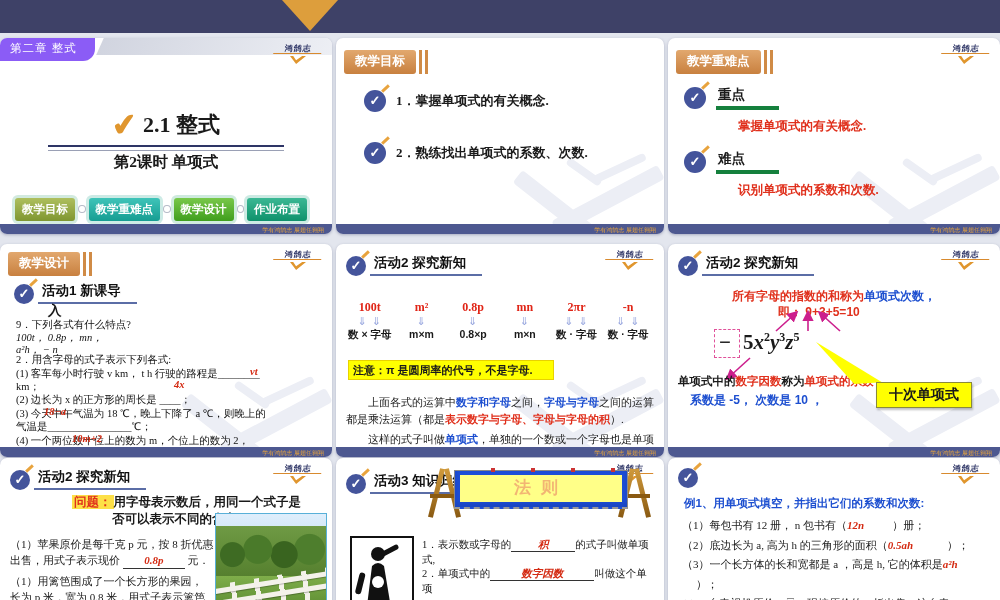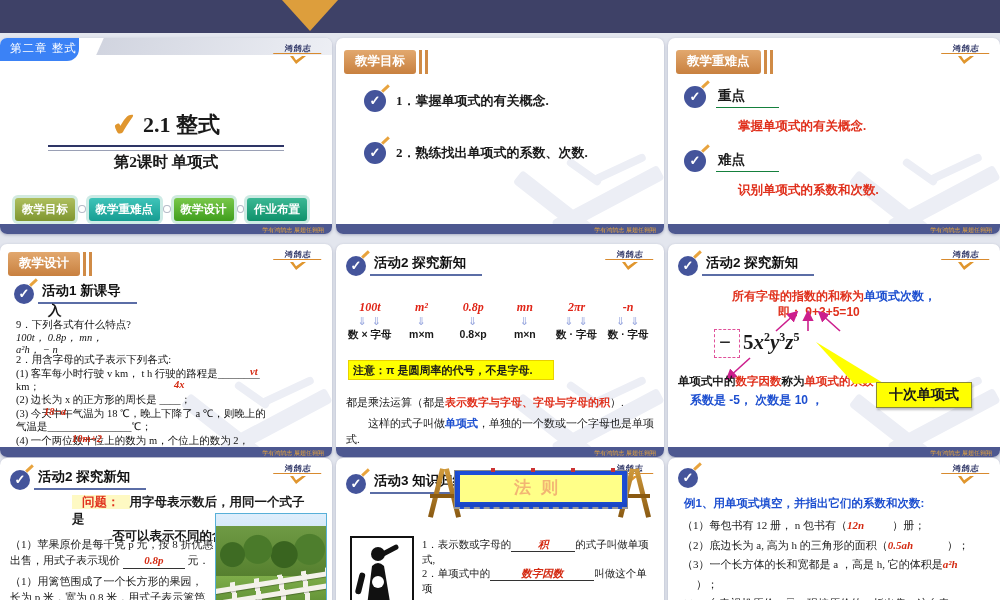--- a/index.html
+++ b/index.html
@@ -35,22 +35,22 @@
   .act{position:absolute;display:flex;align-items:flex-end}
   .ic{width:20px;height:20px;border-radius:50%;background:#44549b;color:#fff;font-size:13px;
       font-weight:bold;text-align:center;line-height:20px;position:relative;flex:none}
   .ic::after{content:"";position:absolute;right:-4px;top:-3px;width:9px;height:3px;background:#e8a33d;
              transform:rotate(-42deg)}
   .act .tt{font-size:13.5px;font-weight:bold;color:#111;border-bottom:2px solid #5b6da6;
            padding:0 16px 2px 4px;margin-left:4px;white-space:nowrap}
   
   .chapswoosh{position:absolute;left:100px;top:0;width:250px;height:17px;background:linear-gradient(90deg,#c9cdda,#eceef4);
               border-radius:0 0 90px 0;transform:skewX(-24deg);opacity:.85}
-  .chapbar{position:absolute;left:0;top:0;height:20px;background:#3b82f6;color:#fff;font-size:11.5px;
-           padding:3px 2px 0 10px;border-radius:0 0 12px 0;z-index:3;letter-spacing:1px}
+  .chapbar{position:absolute;left:0;top:0;height:20px;background:#8b5cf6;color:#fff;font-size:11.5px;
+           padding:3px 18px 0 10px;border-radius:0 0 12px 0;z-index:3;letter-spacing:1px}
   
   .titlerow{position:absolute;left:0;right:0;top:72px;display:flex;justify-content:center;align-items:center;gap:6px}
   .bigcheck{color:#e0962e;font-size:30px;font-weight:bold;transform:rotate(-6deg);line-height:26px}
   .t1{font-size:22px;font-weight:bold;font-family:"Liberation Serif",serif}
   .rule{position:absolute;left:48px;right:48px;top:107px;height:3px;border-top:2px solid #2e3566;border-bottom:1px solid #9aa0b5}
   .t2{position:absolute;left:0;right:0;top:114px;text-align:center;font-size:15.5px;font-weight:bold;
       font-family:"Liberation Serif",serif}
   .btnrow{position:absolute;left:12px;right:22px;top:158px;height:26px;display:flex;align-items:center;
           justify-content:space-between}
   .btnrow::before{content:"";position:absolute;left:10px;right:10px;top:12px;height:2px;background:#c9cdd8}
@@ -63,31 +63,31 @@
   .g4{background:linear-gradient(#3bb894,#0f916b)}
   .red{color:#e0301c}
   .blue{color:#1d4fd0;font-weight:bold}
   .ansr{color:#d42a12;font-weight:bold;font-style:italic;font-family:"Liberation Serif",serif}
   .ov{position:absolute;top:-2px;color:#d42a12;font-weight:bold;font-style:italic;font-family:"Liberation Serif",serif}
   .blank{display:inline-block;border-bottom:1px solid #333;text-align:center}
   
   .citem{position:absolute;display:flex;align-items:center;gap:10px}
   .citem .ic{width:22px;height:22px;line-height:22px}
   .citem .ct{font-size:13px;font-family:"Liberation Serif",serif;font-weight:600}
-  .shead{font-size:13.5px;font-weight:bold;border-bottom:1px solid #15803d;padding:0 34px 2px 2px}
+  .shead{font-size:13.5px;font-weight:bold;border-bottom:4px solid #15803d;padding:0 34px 2px 2px}
   .sred{position:absolute;color:#e0301c;font-size:12.5px;font-weight:600;font-family:"Liberation Serif",serif}
   
   .s4body{position:absolute;left:16px;top:74px;width:302px;font-size:10.5px;line-height:13.4px;
           font-family:"Liberation Serif",serif;color:#111}
   .s4body .ln{position:relative}
   
   .q5{position:absolute;left:14px;top:40px;font-size:12.5px;font-weight:bold}
   .cols{position:absolute;left:8px;right:10px;top:56px;display:flex;text-align:center}
   .cols .col{flex:1}
-  .cols .ex{color:#e02517;font-weight:bold;font-style:italic;font-family:"Liberation Serif",serif;font-size:12px}
+  .cols .ex{color:#e02517;font-weight:bold;font-family:"Liberation Serif",serif;font-size:12px}
   .cols .ar{color:#96a5de;font-size:11px;line-height:12px;letter-spacing:1px}
   .cols .pr{font-size:10.5px;font-weight:bold;margin-top:1px}
   .note{position:absolute;left:12px;top:116px;width:196px;background:#ffff00;border:1px solid #e8d200;
         font-size:11px;font-weight:bold;padding:2px 4px;line-height:14px}
   .paras{position:absolute;left:10px;top:150px;width:308px;font-size:11px;line-height:16.5px;
          font-family:"Liberation Serif",serif}
   
   .s6l1{position:absolute;left:0;right:0;top:44px;text-align:center;font-size:12px;font-weight:bold}
   .s6l2{position:absolute;left:110px;top:60px;font-size:12px;font-weight:bold;color:#e0301c}
   .expr6{position:absolute;left:46px;top:86px;font-size:21px;font-weight:bold;font-family:"Liberation Serif",serif}
@@ -97,21 +97,21 @@
   .arr6{position:absolute;left:96px;top:66px}
   .arr6b{position:absolute;left:52px;top:112px}
   .def6{position:absolute;left:10px;top:130px;font-size:11.5px;font-weight:bold}
   .res6{position:absolute;left:22px;top:148px;font-size:12px;font-weight:bold;color:#1d4fd0}
   .callout{position:absolute;left:208px;top:138px;background:#ffff00;border:1px solid #8a8a3a;
            font-size:14px;font-weight:bold;padding:3px 12px;box-shadow:1px 2px 2px rgba(0,0,0,.25)}
   .ctail{position:absolute;left:148px;top:98px;width:66px;height:42px;background:#ffff00;
          clip-path:polygon(0 0,100% 96%,58% 100%);}
   
   .qbox{position:absolute;left:72px;top:36px;font-size:12.5px;font-weight:bold;width:240px;line-height:17px}
-  .qlab{background:#fef9c3;color:#e0301c;padding:0 10px}
+  .qlab{background:#fde047;color:#e0301c;padding:0 2px}
   .s7body{position:absolute;left:10px;top:78px;width:205px;font-size:11px;line-height:16px;
           font-family:"Liberation Serif",serif}
   .photo{position:absolute;right:5px;top:55px;width:110px;height:110px;border:1px solid #58b0d8;overflow:hidden}
   .sky{position:absolute;left:0;top:0;right:0;height:22px;background:linear-gradient(#dfeefc,#cfe6f4)}
   .trees{position:absolute;left:0;top:12px;right:0;height:52px;
          background:radial-gradient(circle at 15% 55%,#3e6b23 12px,transparent 13px),
                     radial-gradient(circle at 38% 45%,#4a7a2a 14px,transparent 15px),
                     radial-gradient(circle at 62% 55%,#39641f 13px,transparent 14px),
                     radial-gradient(circle at 85% 45%,#4e7e2d 15px,transparent 16px),
                     linear-gradient(#6f9a44,#557f2e)}
@@ -315,20 +315,21 @@
           <div class="pr">数 · 字母</div>
         </div>
       <div class="col">
           <div class="ex">-n</div>
           <div class="ar">⇓ ⇓</div>
           <div class="pr">数 · 字母</div>
         </div>
     </div>
     <div class="note">注意：π 是圆周率的代号，不是字母.</div>
     <div class="paras">
+      <div style="text-indent:22px"><span>上面各式的运算中</span><span class="blue">数字和字母</span><span>之间，</span><span class="blue">字母与字母</span><span>之间的运算</span></div>
       <div><span>都是乘法运算（都是</span><span class="red" style="font-weight:bold">表示数字与字母、字母与字母的积</span><span>）.</span></div>
       <div style="text-indent:22px;margin-top:4px"><span>这样的式子叫做</span><span class="blue">单项式</span><span>，单独的一个数或一个字母也是单项式.</span></div>
 
     </div>
     <div class="sfooter">
         <span>学有鸿鹄志 展翅任翱翔</span>
       </div>
   </div>
 
   <div class="slide" style="left:668px;top:244px;width:332px;height:213px">

